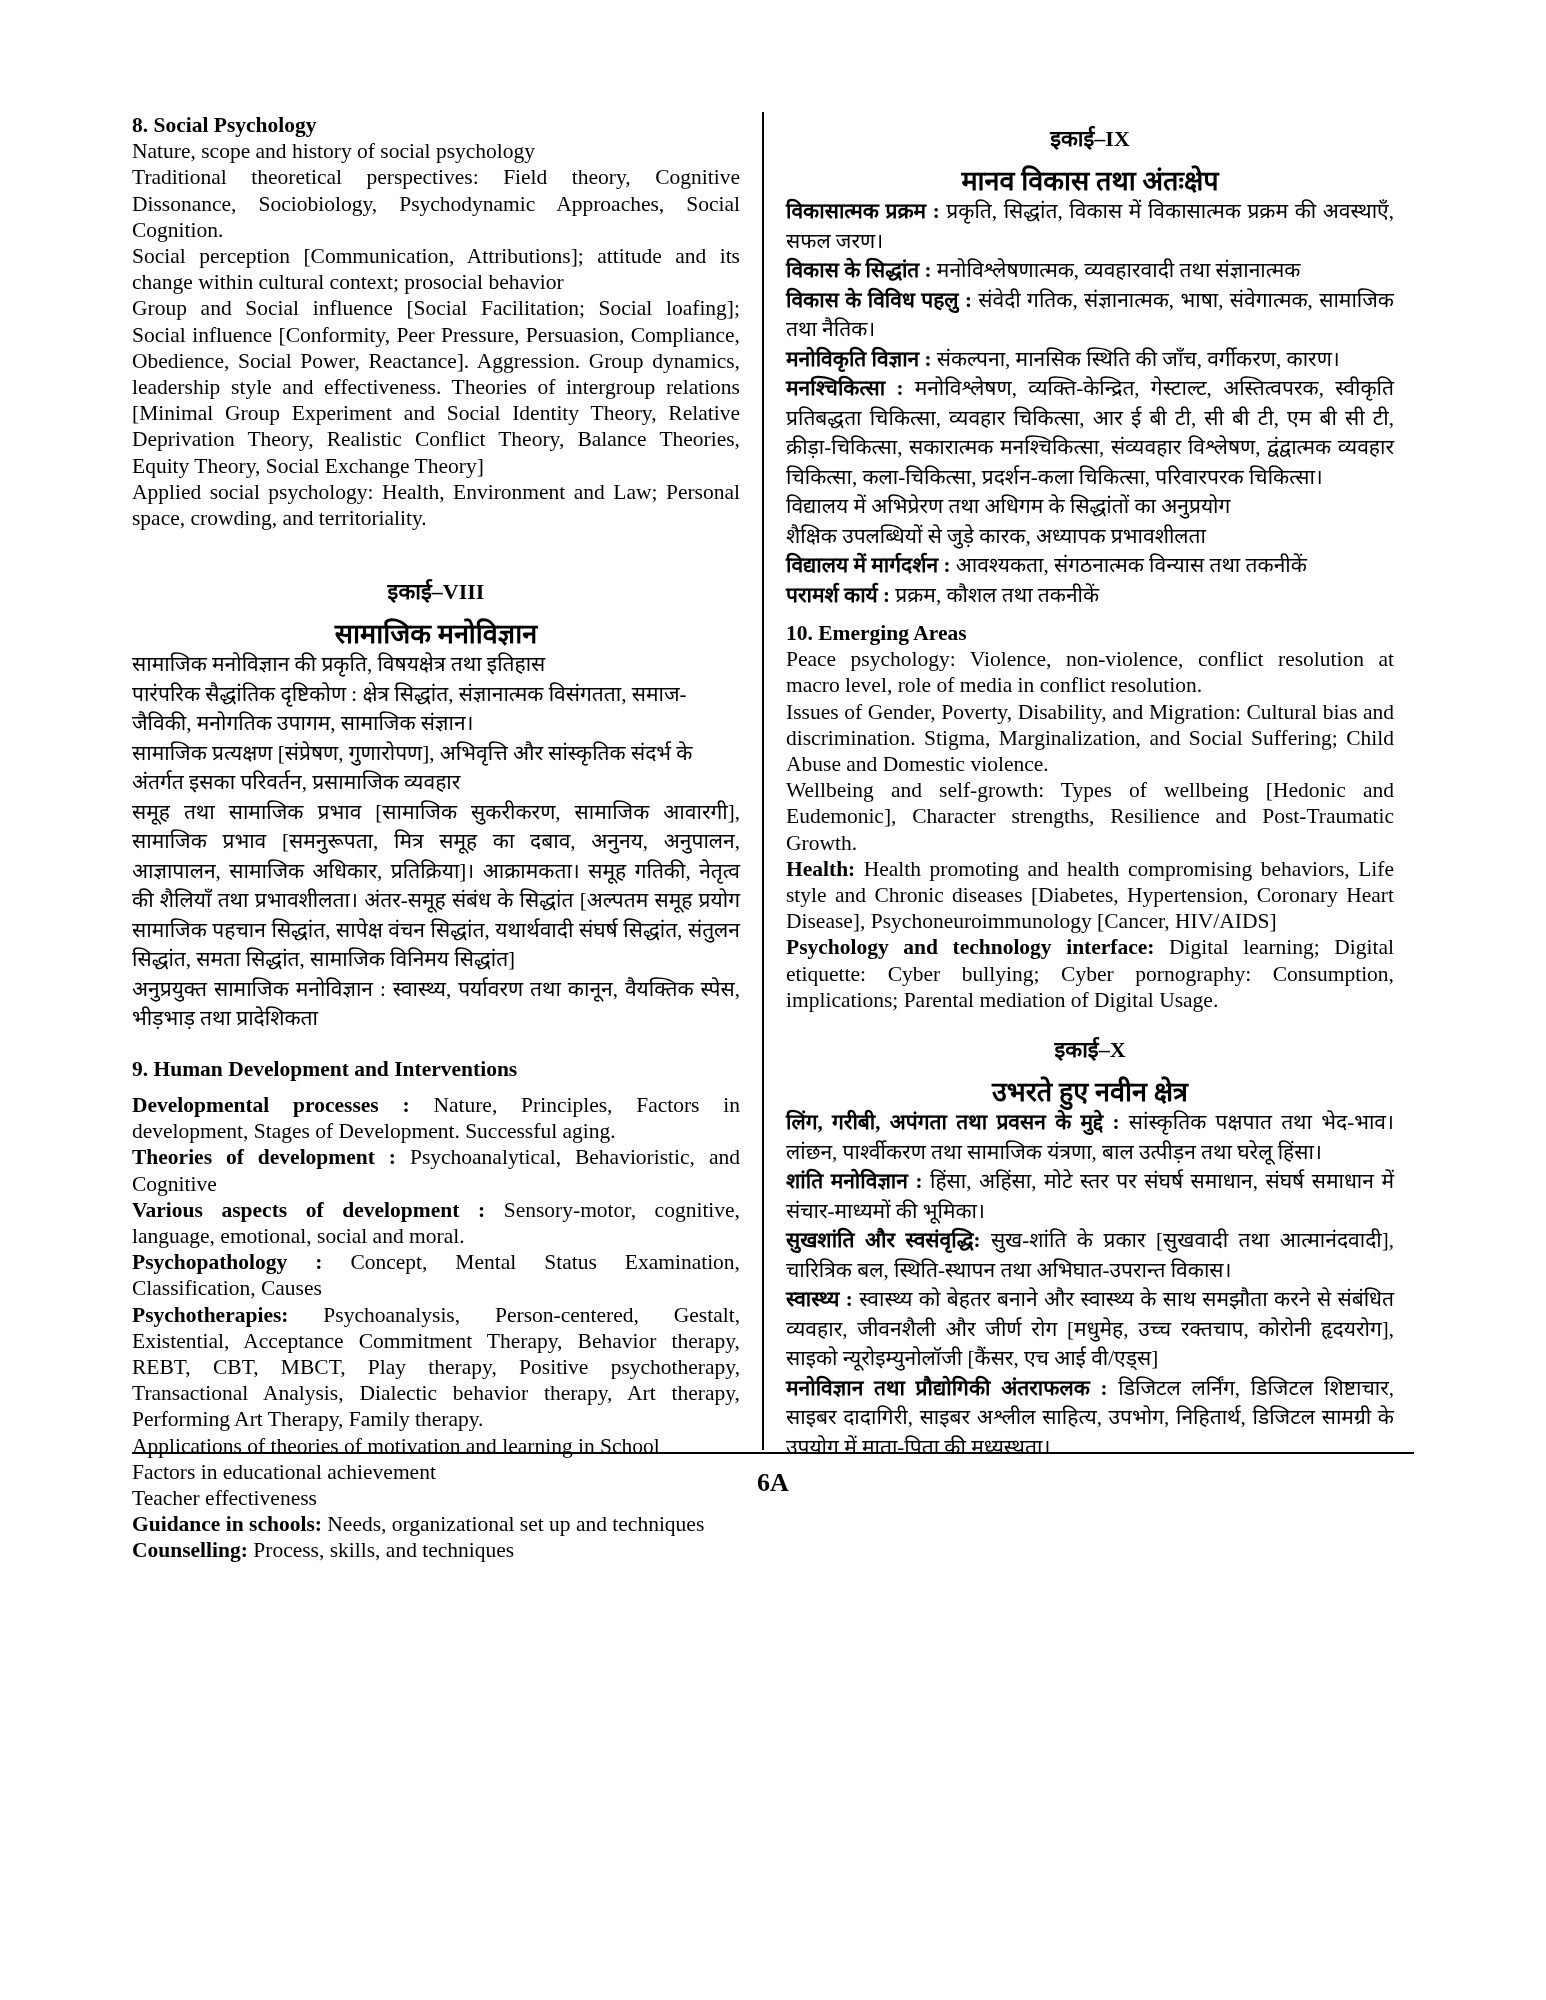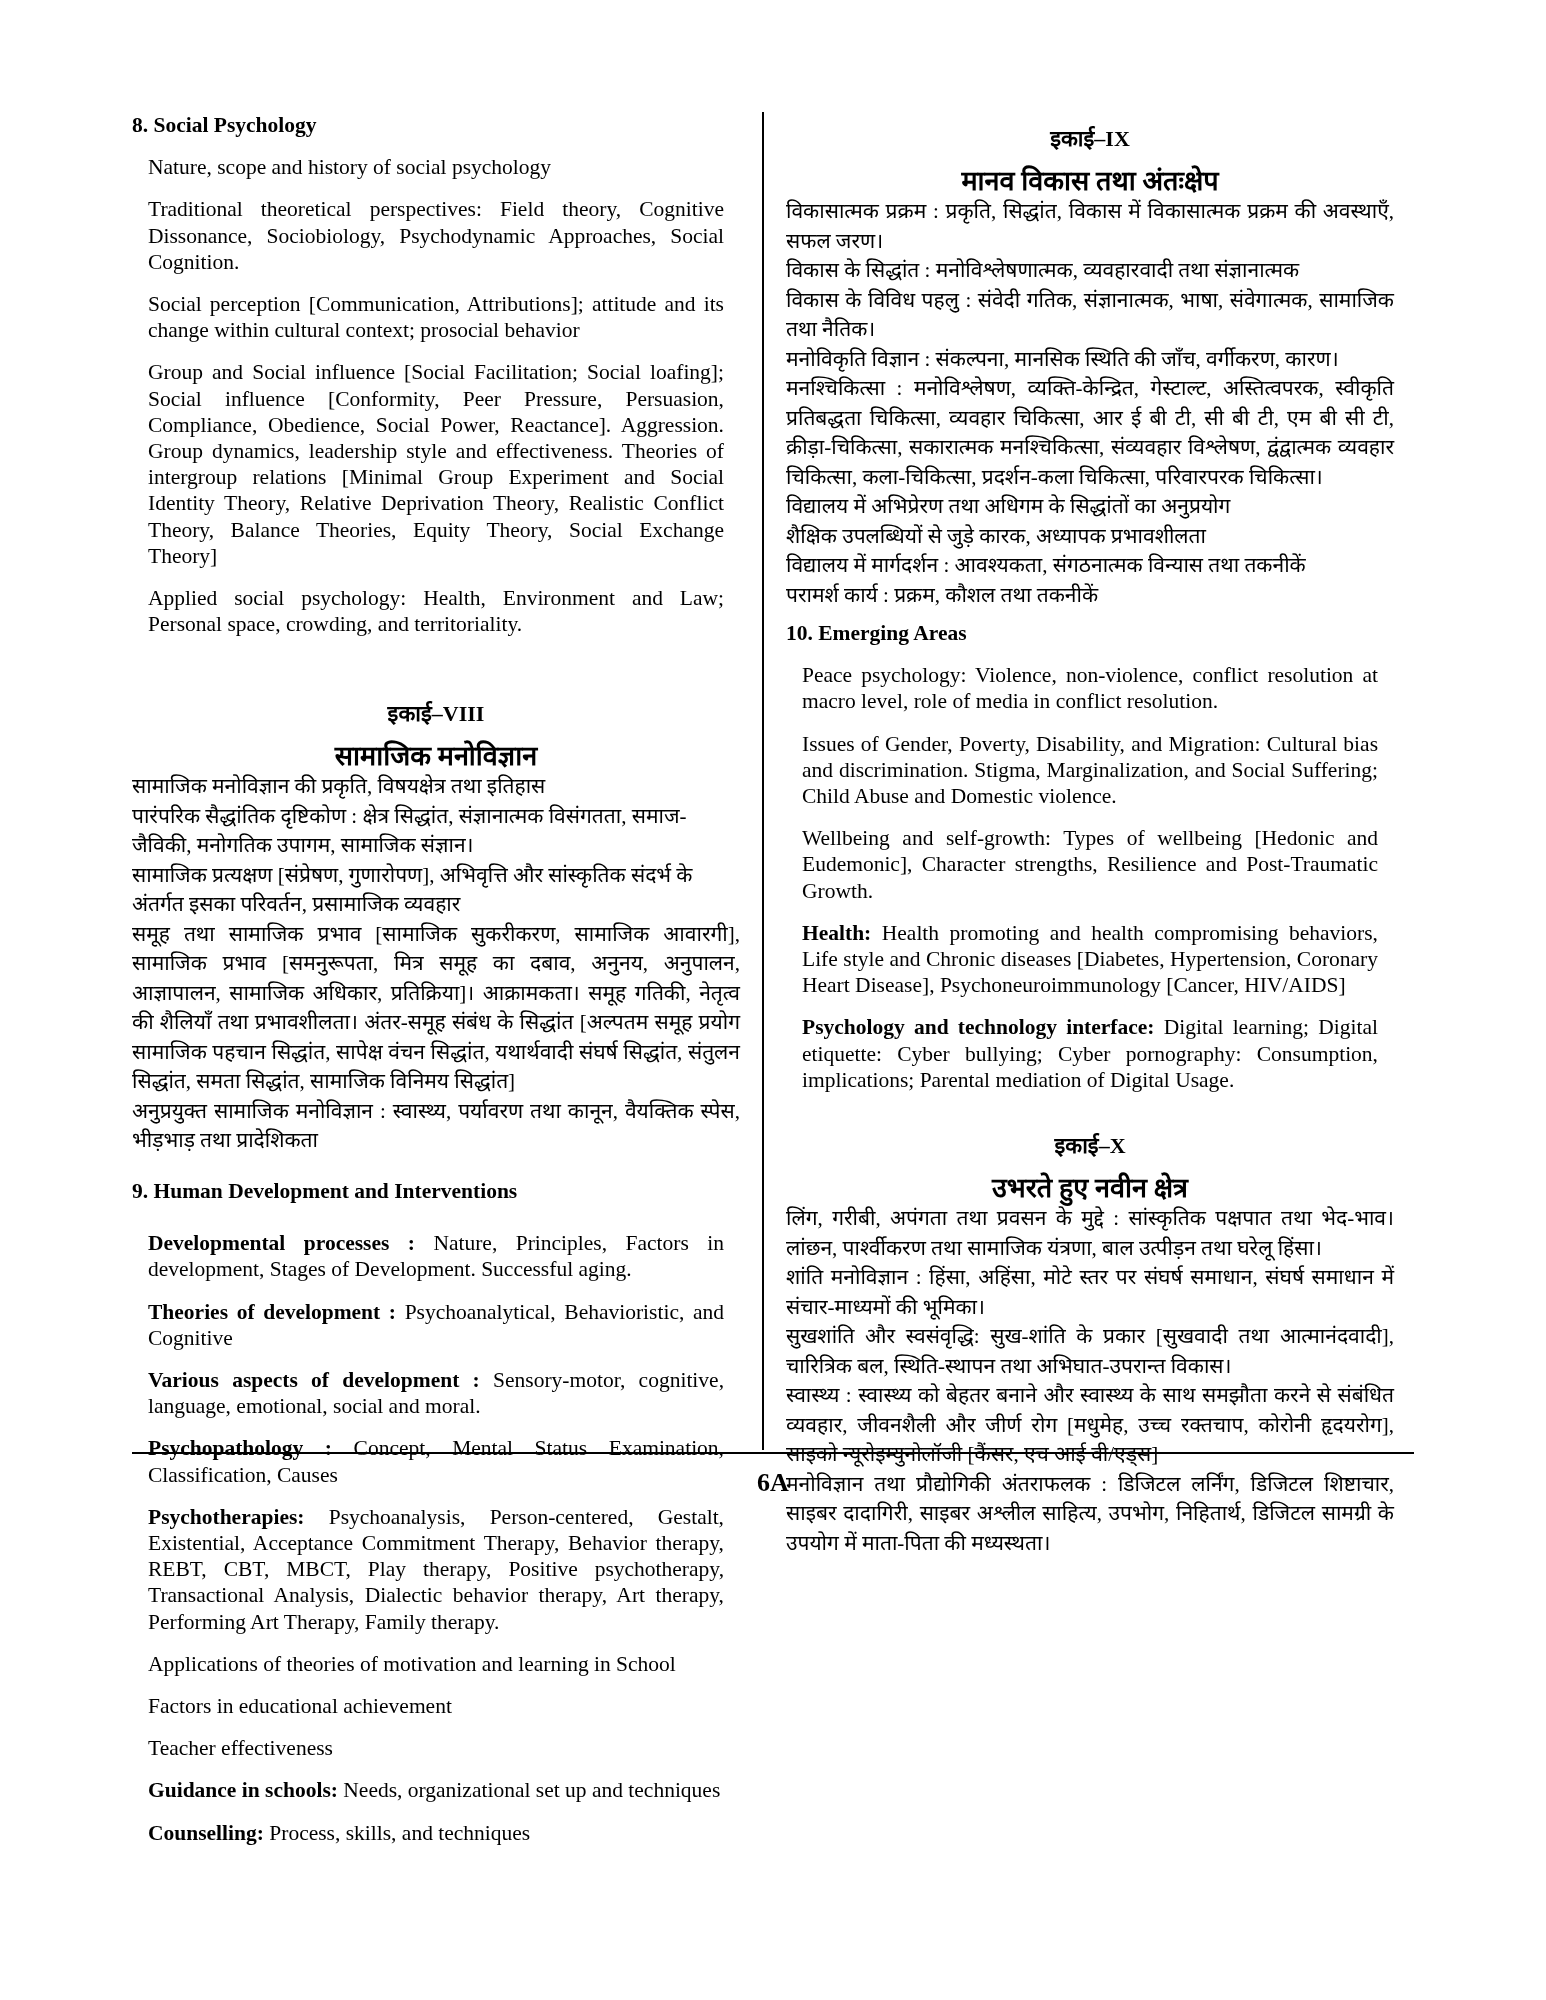--- a/index.html
+++ b/index.html
@@ -41,33 +41,33 @@
     background: #000000;
     flex: 0 0 2px;
   }
   
   .en {
     font-family: "Liberation Serif", "DejaVu Serif", serif;
     font-size: 21.5px;
     line-height: 26.2px;
     text-align: justify;
     text-justify: inter-word;
-    margin: 16px;
+    margin: 0;
     hyphens: none;
   }
   .en .b { font-weight: bold; }
   .hi {
     font-family: "Liberation Serif", "DejaVu Serif", serif;
     font-size: 21px;
     line-height: 29.5px;
     text-align: justify;
     text-justify: inter-word;
     margin: 0;
   }
-  .hi .b { font-weight: normal; }
+  .hi .b { font-weight: bold; }
   .heading-en {
     font-weight: bold;
     font-size: 21.5px;
     line-height: 26.2px;
     margin: 0;
     text-align: left;
   }
   .unit-title {
     text-align: center;
     font-weight: bold;

